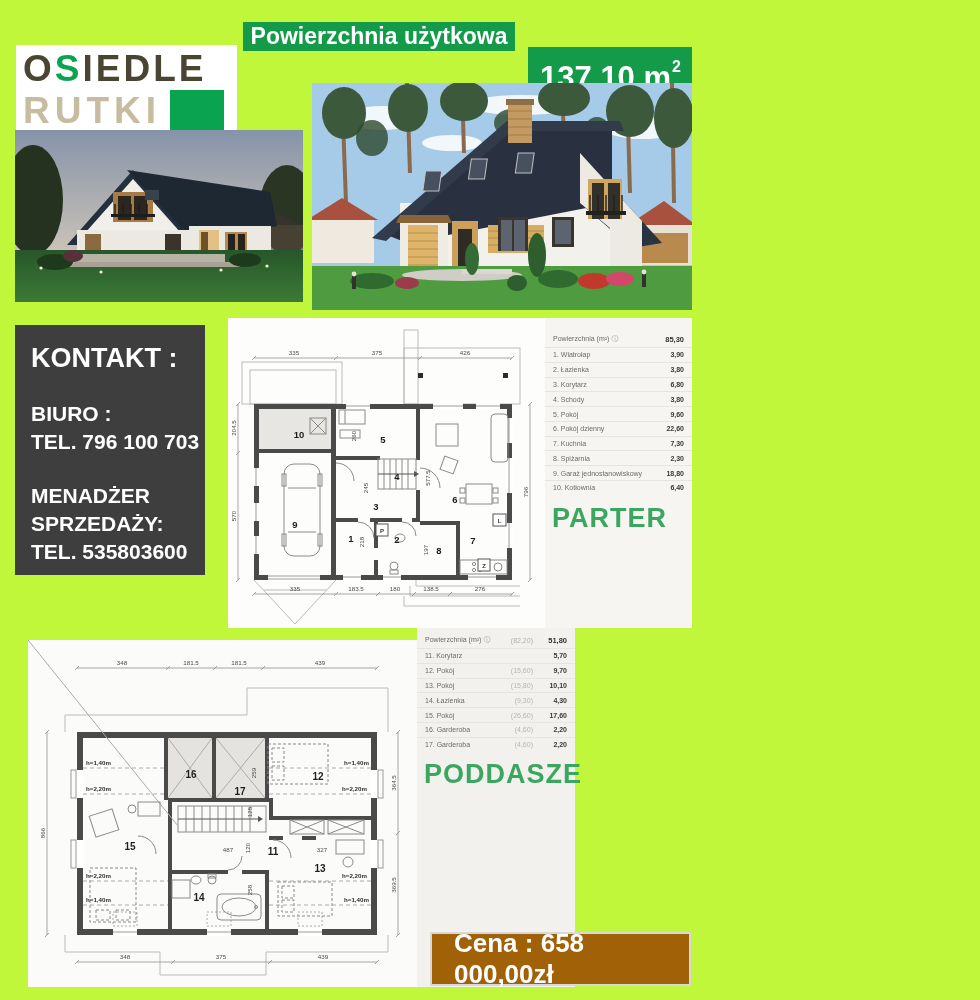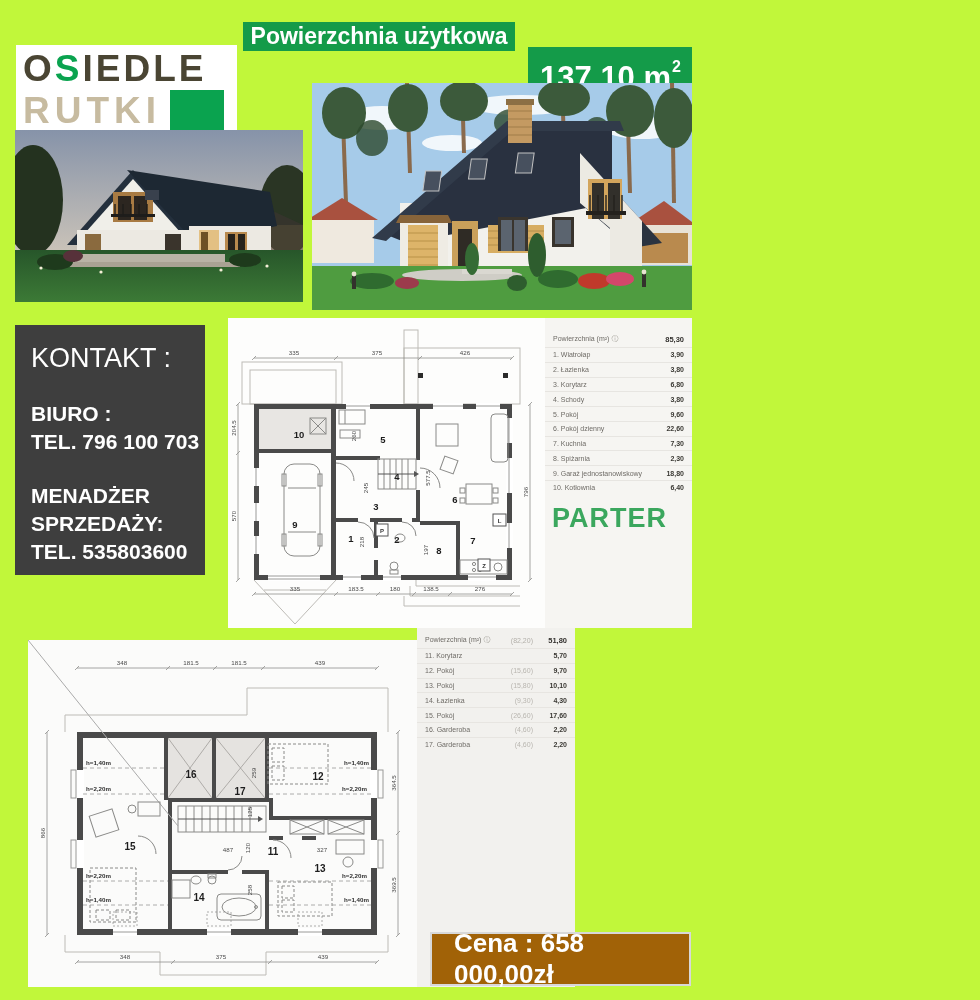--- a/index.html
+++ b/index.html
@@ -25,21 +25,21 @@
     font-size:31px;font-weight:bold;display:flex;align-items:center;justify-content:center;margin-top:37px;}
   .area-value-box sup{font-size:16px;position:relative;top:-11px;left:1px;font-weight:bold;}
 
   
   .photo-left{left:15px;top:130px;width:288px;height:172px;overflow:hidden;}
   .photo-right{left:312px;top:83px;width:380px;height:227px;overflow:hidden;}
 
   
   .contact-box{left:15px;top:325px;width:190px;height:250px;background:#3e3e3e;color:#fff;
     padding:18px 0 0 16px;box-sizing:border-box;}
-  .contact-title{font-size:27px;font-weight:normal;margin-bottom:26px;}
+  .contact-title{font-size:27px;font-weight:bold;margin-bottom:26px;}
   .contact-line{font-size:21px;font-weight:bold;line-height:28px;}
   .contact-gap{height:26px;}
 
   
   .parter-sheet{left:228px;top:318px;width:464px;height:310px;background:#fdfdfc;}
   .parter-table{position:absolute;left:317px;top:0;width:147px;height:310px;background:#f6f5f2;box-sizing:border-box;padding-top:12px;}
   .poddasze-table{left:417px;top:628px;width:158px;height:359px;background:#f2f1ee;box-sizing:border-box;padding-top:3px;z-index:1;}
   .poddasze-sheet{left:28px;top:640px;width:392px;height:347px;background:#fbfbfa;}
 
   .t-head{display:flex;align-items:center;padding:4px 8px 3px 8px;font-size:7px;color:#6e6b66;}
@@ -557,20 +557,21 @@
         <span class="ex">(4,60)</span>
         <span class="vl">2,20</span>
       </div>
 
       <div class="t-row">
         <span class="nm">17. Garderoba</span>
         <span class="ex">(4,60)</span>
         <span class="vl">2,20</span>
       </div>
     </div>
+  <div class="floor-title">PODDASZE</div>
 </div>
 
 <div class="abs poddasze-sheet">
   <svg width="392" height="347" viewBox="0 0 392 347">
 
     <g stroke="#bdbbb6" fill="none" stroke-width="1">
       <polyline points="37,92 37,75 219,75 219,48 360,48 360,92"></polyline>
       <polyline points="37,295 37,312 132,312 132,335 238,335 238,312 360,312 360,295"></polyline>
     </g>
 

